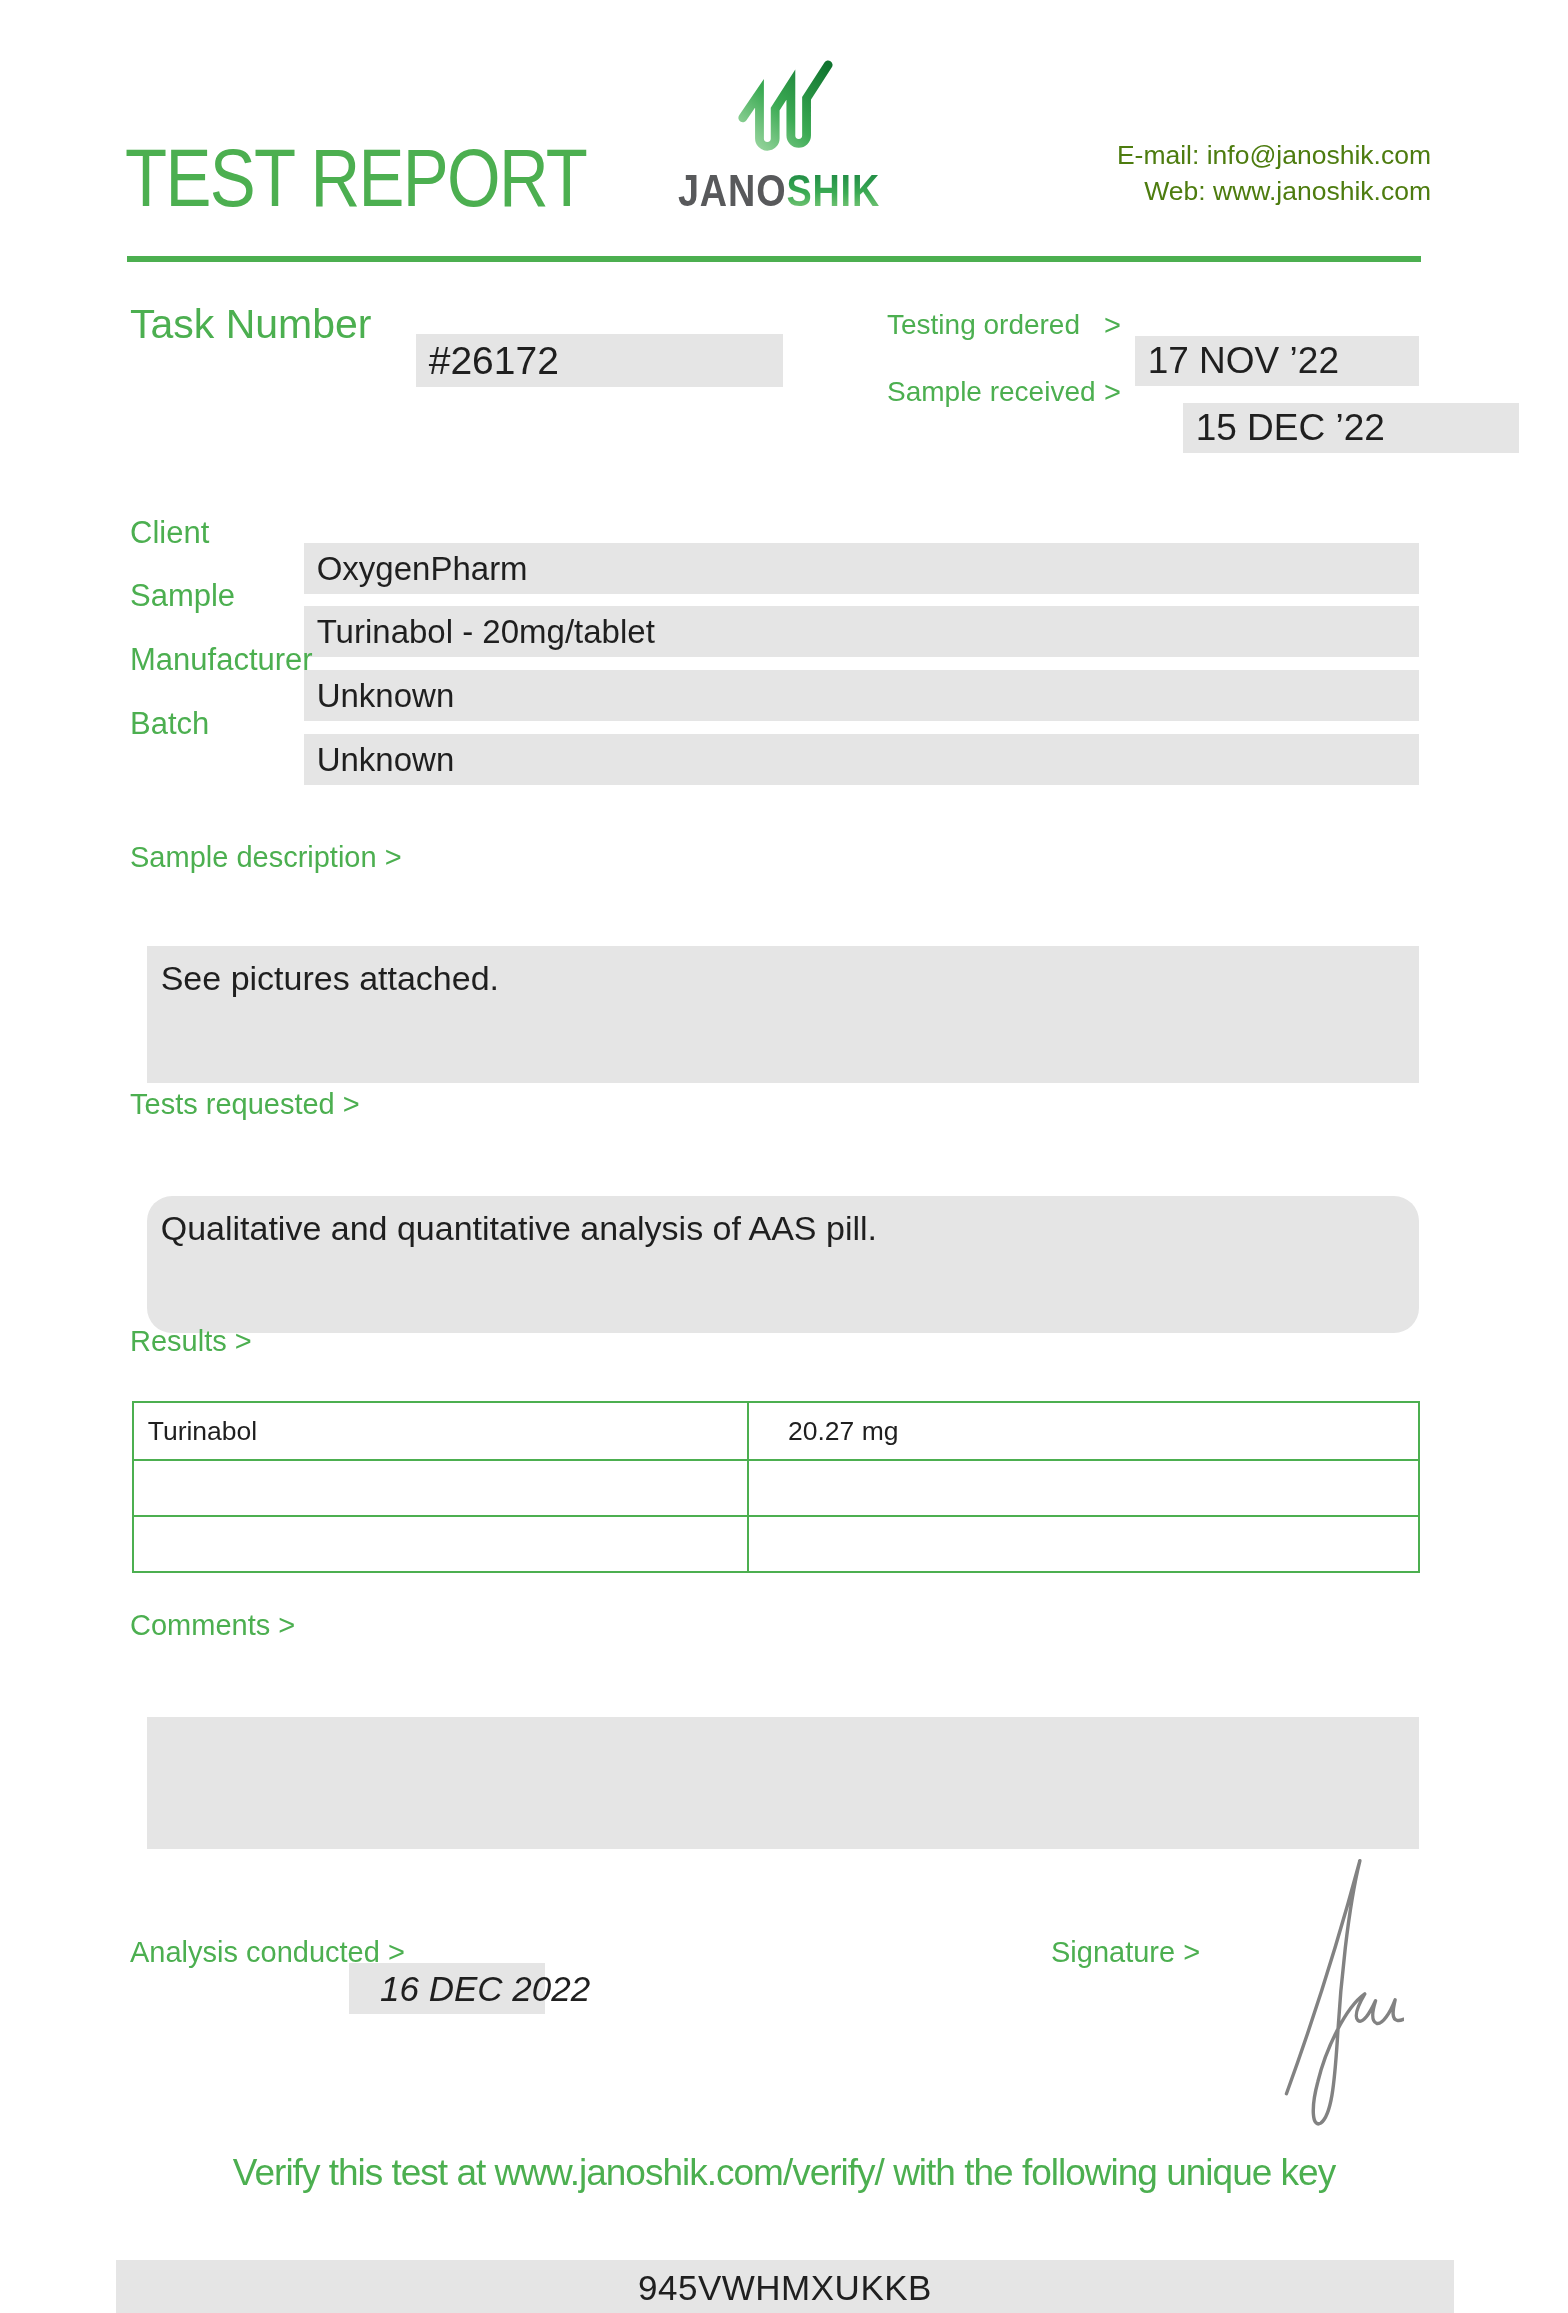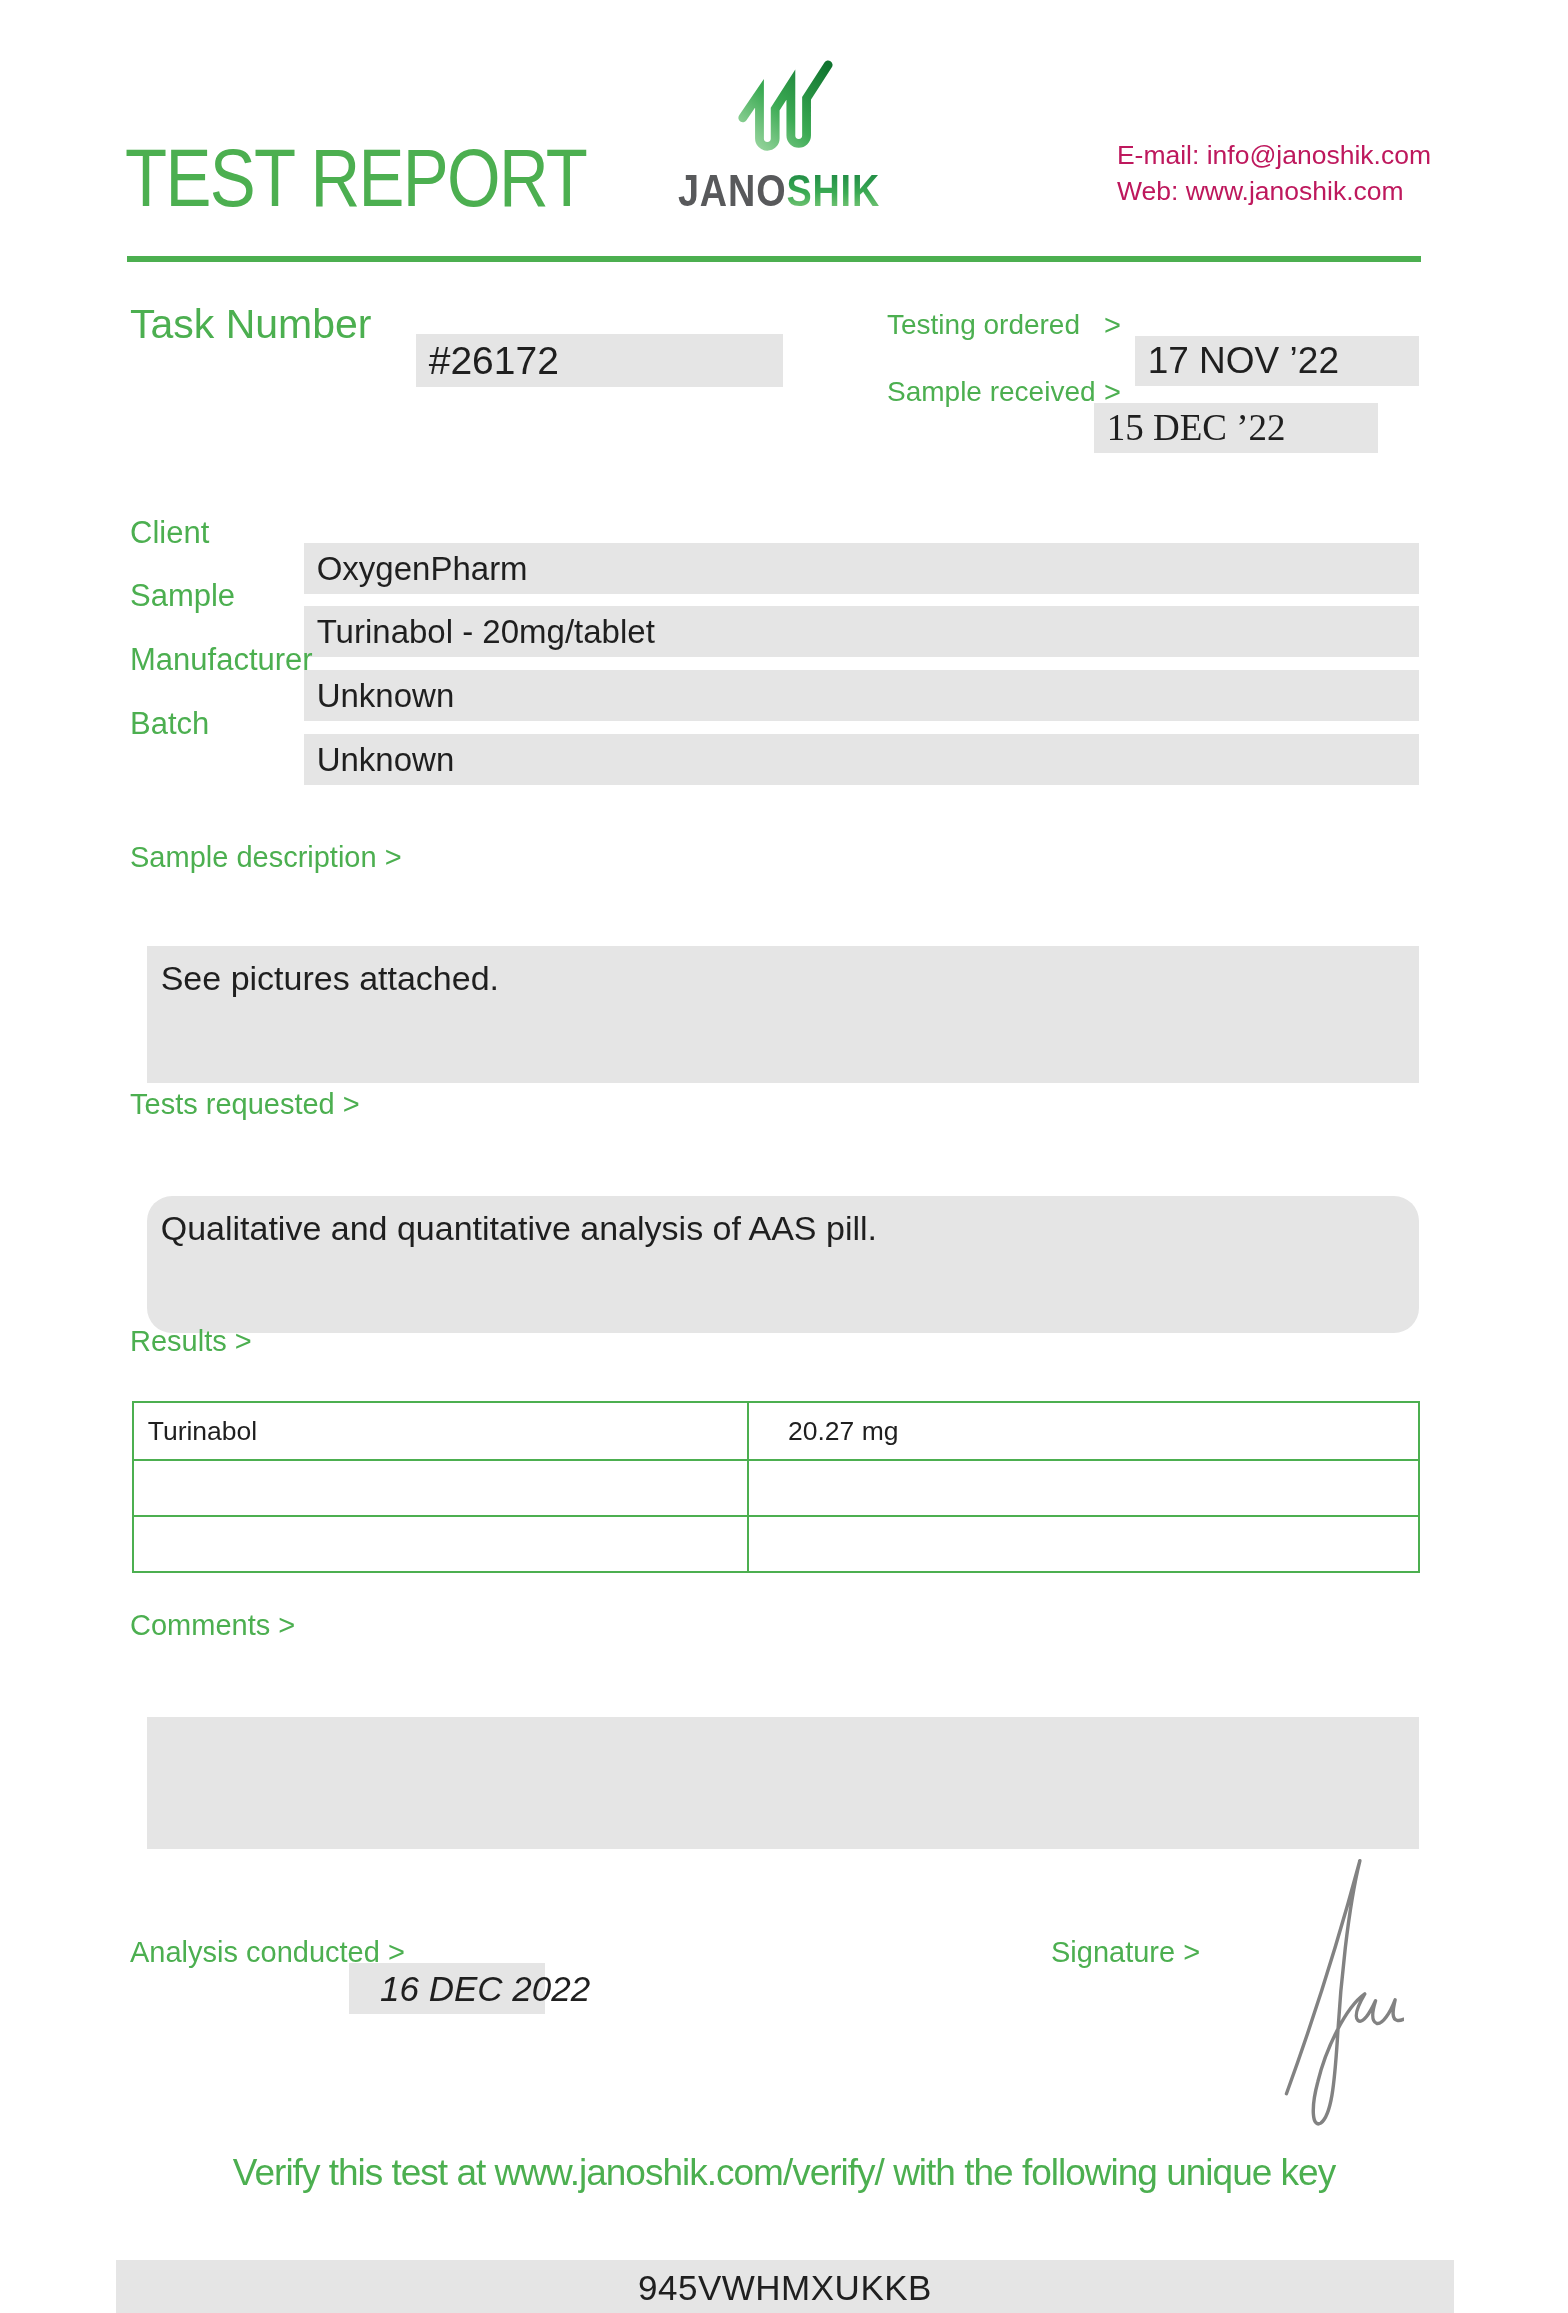--- a/index.html
+++ b/index.html
@@ -21,33 +21,33 @@
     transform:scaleX(0.84); transform-origin:left top; white-space:nowrap;
   }
   .logo-dark { color:#58595b; }
   .logo-shik { color:#2f9e4f; }
   @supports (-webkit-background-clip: text) {
     .logo-shik {
       background:linear-gradient(180deg,#157f3f 0%, #3cab54 55%, #8ed084 100%);
       -webkit-background-clip:text; background-clip:text; color:transparent;
     }
   }
-  .contact { right:137px; top:137px; text-align:left; font-size:26.5px; line-height:36px; color:#be185d; }
+  .contact { right:137px; top:137px; text-align:right; font-size:26.5px; line-height:36px; color:#4d7c0f; }
   .rule { left:127px; top:256px; width:1294px; height:5.9px; background:#4caf50; }
 
   
   .task-label { left:130px; top:298px; height:53px; line-height:53px; font-size:41px; color:#4caf50; white-space:nowrap; }
   .task-box { left:416px; top:298px; width:367px; height:53px; }
   .task-box span { display:block; padding-left:12.7px; line-height:53px; font-size:39px; }
   .ord-label { left:887px; top:300px; height:50px; line-height:50px; font-size:28px; color:#4caf50; white-space:nowrap; }
   .ord-arrow { left:1104px; top:300px; height:50px; line-height:50px; font-size:29px; color:#4caf50; }
   .ord-box { left:1135px; top:300px; width:284px; height:50px; }
   .rec-label { left:887px; top:367px; height:50px; line-height:50px; font-size:28px; color:#4caf50; white-space:nowrap; }
   .rec-arrow { left:1104px; top:367px; height:50px; line-height:50px; font-size:29px; color:#4caf50; }
-  .rec-box { left:1094px; top:367px; width:284px; height:50px;font-family:Liberation Serif, serif; }
+  .rec-box { left:1183px; top:367px; width:336px; height:50px; }
   .date-text { display:block; padding-left:12.7px; line-height:50px; font-size:37px; white-space:nowrap; }
 
   
   .info-label { left:130px; height:51px; line-height:51px; font-size:31px; color:#4caf50; white-space:nowrap; }
   .info-box { left:304px; width:1115px; height:51px; }
   .info-box span { display:block; padding-left:12.7px; line-height:51px; font-size:33px; white-space:nowrap; }
   .row-y0 { top:507px; } .row-y1 { top:570px; } .row-y2 { top:634px; } .row-y3 { top:698px; }
 
   
   .sec-heading { left:130px; font-size:29px; color:#4caf50; white-space:nowrap; }

